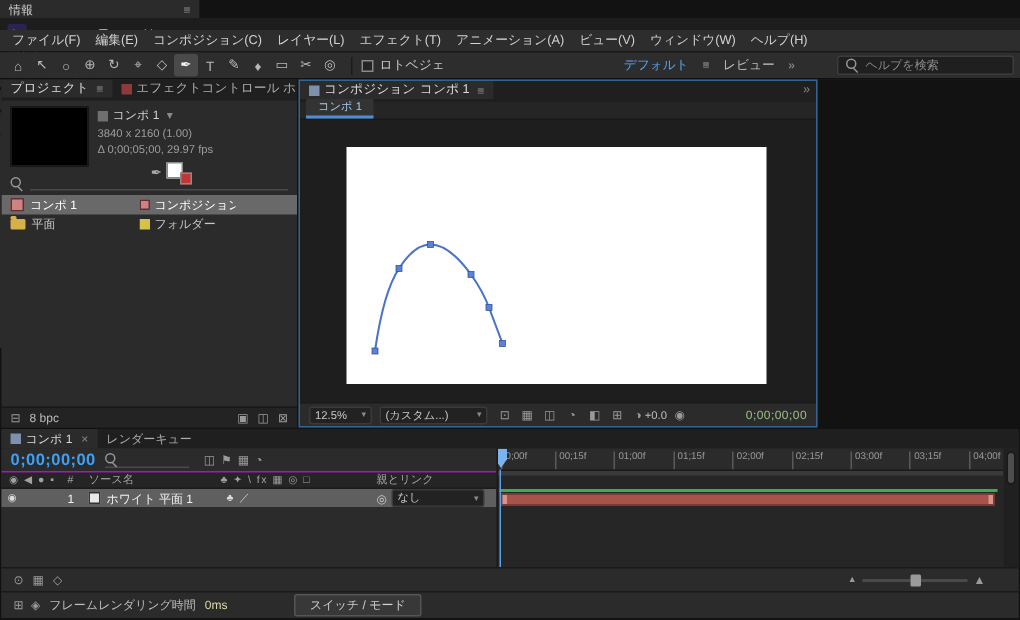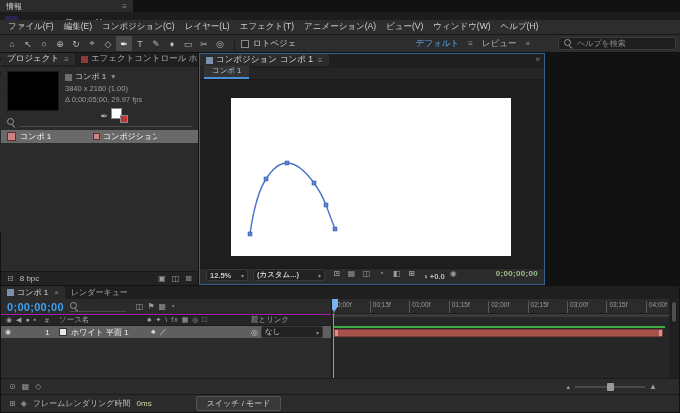--- a/index.html
+++ b/index.html
@@ -80,21 +80,21 @@
 
   
   .comp-panel { left:199px; top:53px; width:346px; height:232px; display:flex; flex-direction:column; border:1px solid #35628f; }
   .comp-nav { height:12px; background:#252525; border-bottom:1px solid #191919; display:flex; align-items:flex-end; padding-left:4px; }
   .nav-tab { background:#333333; color:#a8c8ec; font-size:7.5px; padding:0 8px 1px; border-bottom:2px solid #4a90d9; }
   .viewer { flex:1; background:#1e1e1e; position:relative; overflow:hidden; }
   .canvas { position:absolute; left:31px; top:18px; width:280px; height:158px; background:#ffffff; }
   .canvas svg { position:absolute; inset:0; }
   .bezier { fill:none; stroke:#4a74c8; stroke-width:1.4; }
   .vtx { fill:#5b82d8; stroke:#2c4f96; stroke-width:0.5; transform:translate(-2px,-2px); }
-  .comp-footer { height:16px; background:#2b2b2b; border-top:1px solid #1a1a1a; display:flex; gap:5px; padding:0 6px;font-weight:bold; }
+  .comp-footer { height:16px; background:#2b2b2b; border-top:1px solid #1a1a1a; display:flex; align-items:center; gap:5px; padding:0 6px; }
   .dd-zoom { width:42px; }
   .dd-res { width:72px; }
   .cf-icons { display:flex; gap:2px; }
   .cfi { width:13px; text-align:center; color:#9a9a9a; font-size:8px; }
   .exposure { display:flex; align-items:center; gap:2px; color:#bdbdbd; font-size:7.5px; }
   .exp-icon { color:#9a9a9a; font-size:8px; }
   .comp-time { margin-left:auto; color:#9cc08a; font-size:8px; letter-spacing:0.3px; }
 
   
   .right-panel { left:546px; top:53px; width:133px; height:232px; background:#161616; display:flex; flex-direction:column; overflow:hidden; }
@@ -259,20 +259,30 @@
       <div class="proj-row selected">
         <span class="cell-name">
           <span class="comp-icon"></span>
           <span>コンポ 1</span>
         </span>
         <span class="cell-type">
           <span class="comp-icon small"></span>
           <span>コンポジション</span>
         </span>
       </div>
+      <div class="proj-row">
+        <span class="cell-name">
+          <span class="folder-icon"></span>
+          <span>平面</span>
+        </span>
+        <span class="cell-type">
+          <span class="type-sq"></span>
+          <span>フォルダー</span>
+        </span>
+      </div>
       <div class="proj-rest"></div>
       <div class="proj-footer">
         <span>⊟</span>
         <span class="bpc">8 bpc</span>
         <span class="flex-sp"></span>
         <span>▣</span>
         <span>◫</span>
         <span>⊠</span>
       </div>
     </div>

